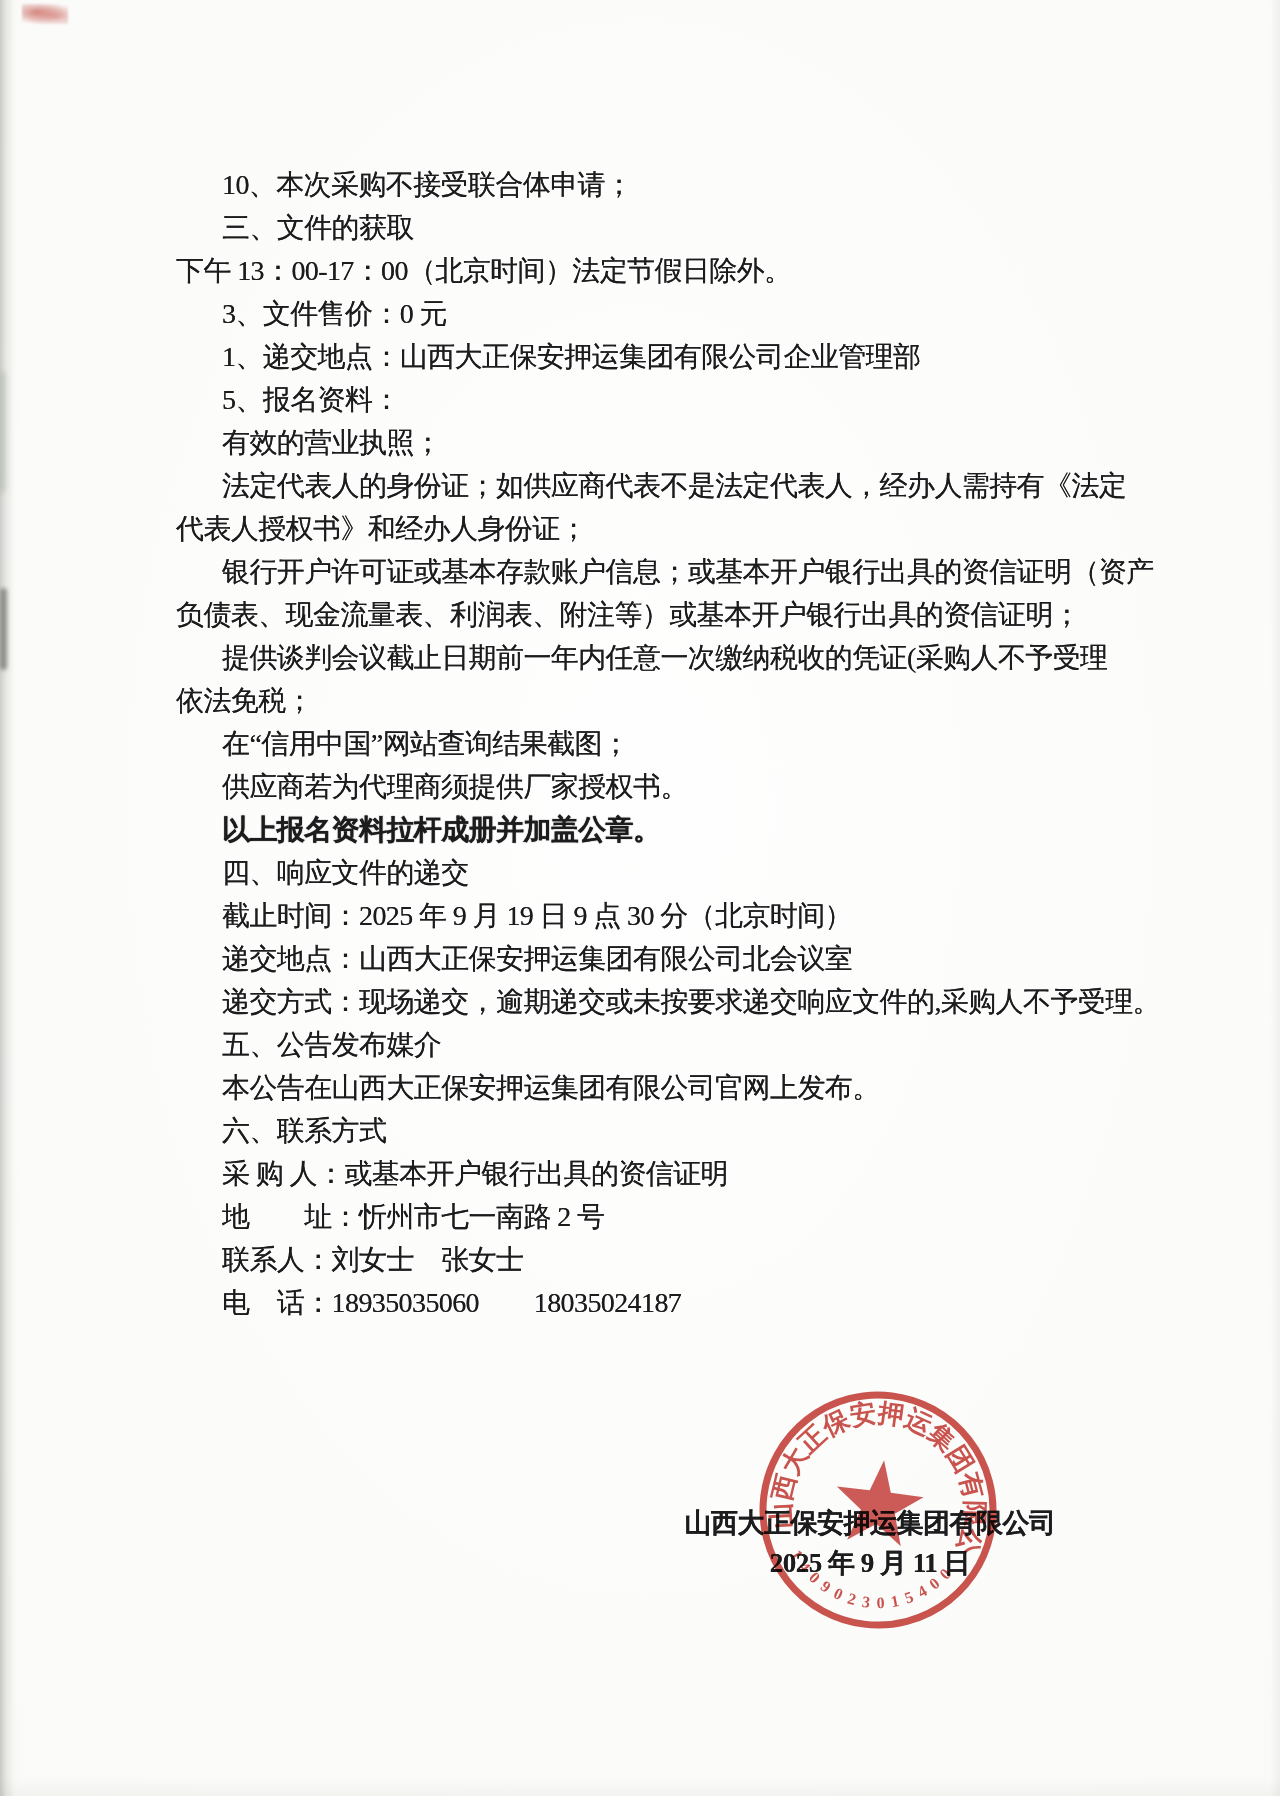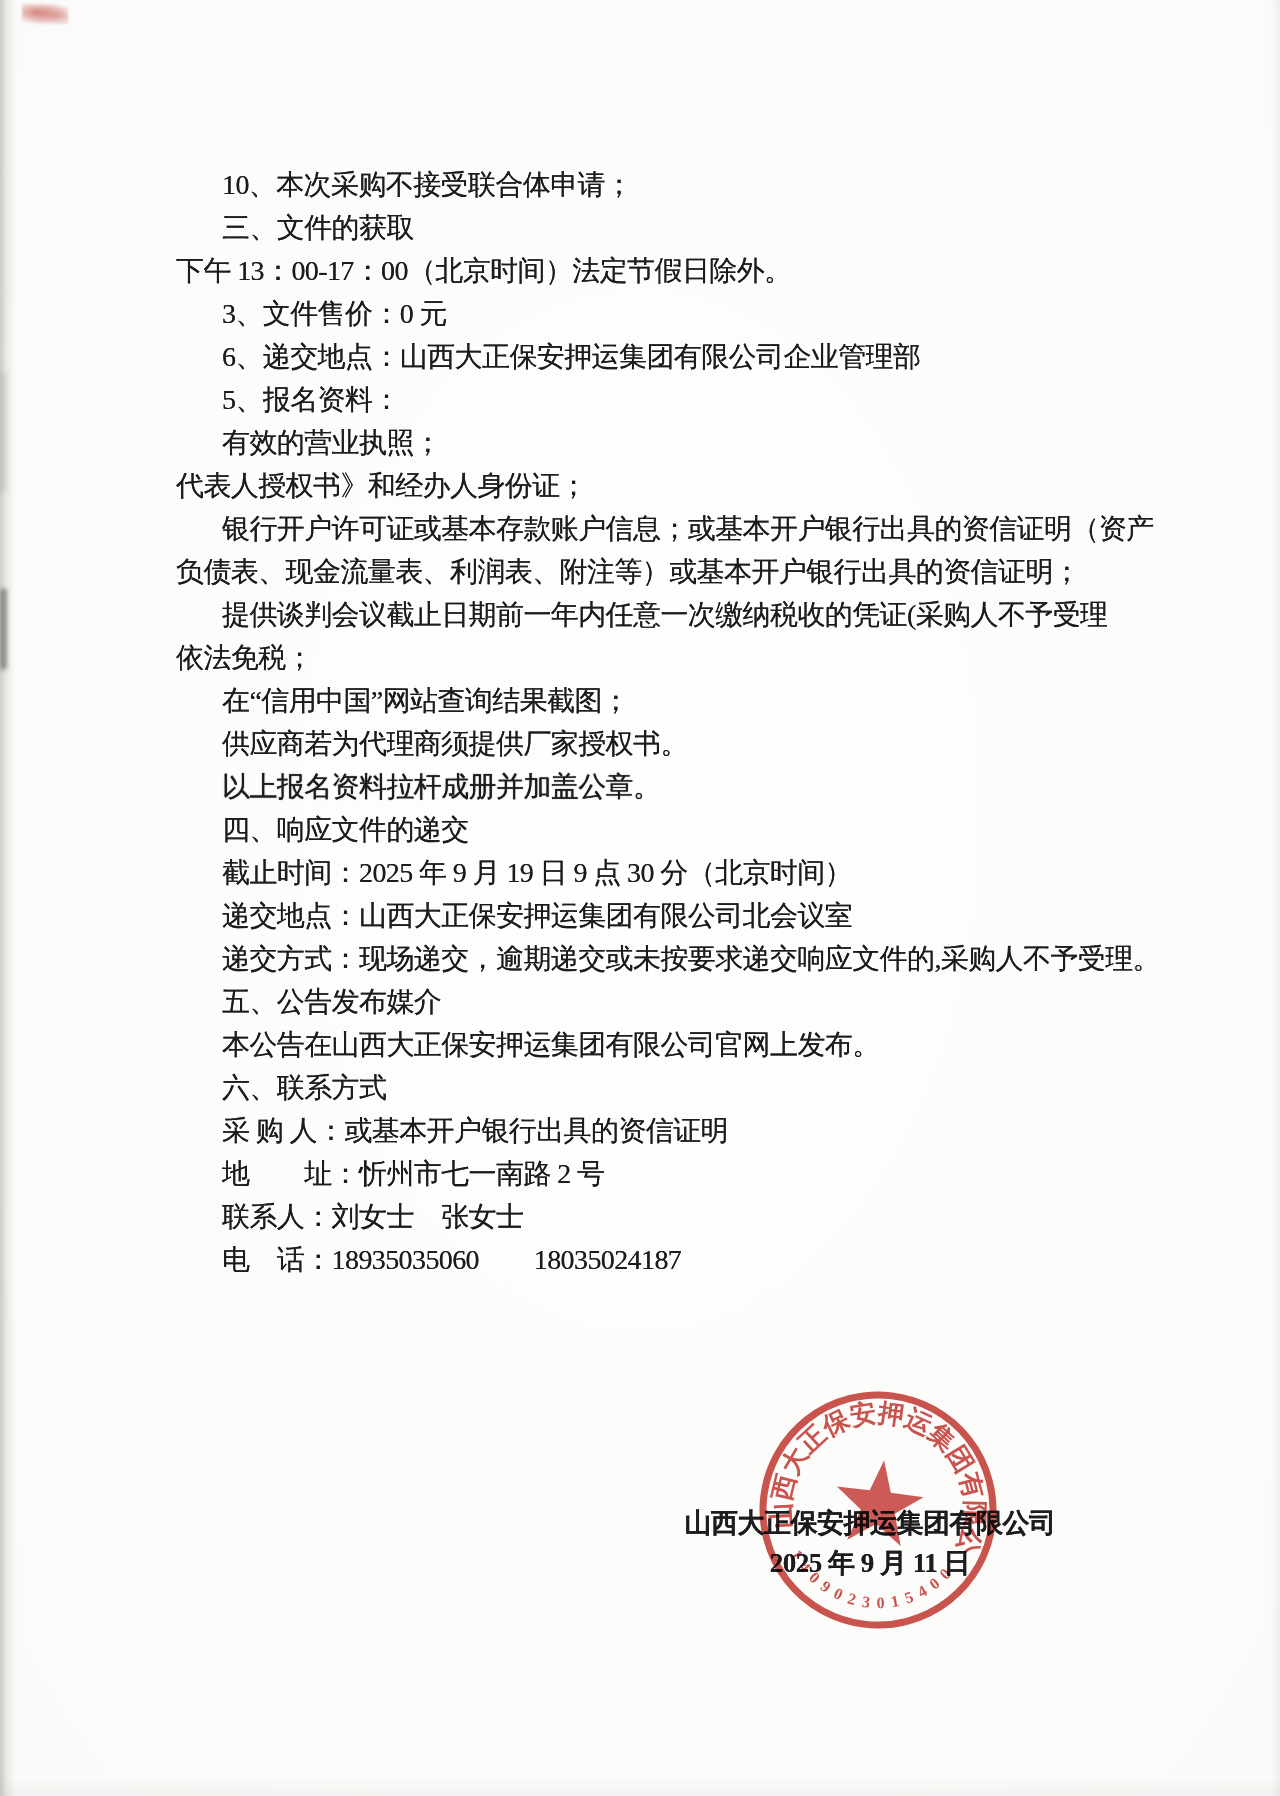--- a/index.html
+++ b/index.html
@@ -42,21 +42,21 @@
     position: absolute;
     left: 176px; top: 163px; width: 960px;
   }
   .line {
     height: 43px; line-height: 43px;
     font-size: 28px; letter-spacing: -0.6px;
     white-space: pre;
     text-shadow: 0 0 0.5px rgba(20,20,20,0.85);
   }
   .line.indent { padding-left: 46px; }
-  .line.bold { font-weight: 400; text-shadow: 0 0 1px rgba(10,10,10,0.95); }
+  .line.bold { font-weight: 700; text-shadow: 0 0 1px rgba(10,10,10,0.95); }
   .signature {
     position: absolute; left: 600px; top: 1503px; width: 540px;
     text-align: center; line-height: 40px; font-size: 27px;
     letter-spacing: -0.5px; font-weight: 600;
     text-shadow: 0 0 0.5px rgba(20,20,20,0.85);
     z-index: 2;
   }
   .stamp {
     position: absolute; left: 753px; top: 1385px;
     width: 250px; height: 250px;
@@ -83,23 +83,24 @@
 <div class="scan-vignette"></div>
 <div class="artifact-speck"></div>
 <div class="artifact-streak-2"></div>
 <div class="artifact-streak-1"></div>
 
 <div class="doc-body">
     <div class="line indent">10、本次采购不接受联合体申请；</div>
     <div class="line indent">三、文件的获取</div>
     <div class="line">下午 13：00-17：00（北京时间）法定节假日除外。</div>
     <div class="line indent">3、文件售价：0 元</div>
-    <div class="line indent">6、递交地点：山西大正保安押运集团有限公司企业管理部</div>
+    <div class="line indent">1、递交地点：山西大正保安押运集团有限公司企业管理部</div>
     <div class="line indent">5、报名资料：</div>
     <div class="line indent">有效的营业执照；</div>
+    <div class="line indent">法定代表人的身份证；如供应商代表不是法定代表人，经办人需持有《法定</div>
     <div class="line">代表人授权书》和经办人身份证；</div>
     <div class="line indent">银行开户许可证或基本存款账户信息；或基本开户银行出具的资信证明（资产</div>
     <div class="line">负债表、现金流量表、利润表、附注等）或基本开户银行出具的资信证明；</div>
     <div class="line indent">提供谈判会议截止日期前一年内任意一次缴纳税收的凭证(采购人不予受理</div>
     <div class="line">依法免税；</div>
     <div class="line indent">在“信用中国”网站查询结果截图；</div>
     <div class="line indent">供应商若为代理商须提供厂家授权书。</div>
     <div class="line indent bold">以上报名资料拉杆成册并加盖公章。</div>
     <div class="line indent">四、响应文件的递交</div>
     <div class="line indent">截止时间：2025 年 9 月 19 日 9 点 30 分（北京时间）</div>

